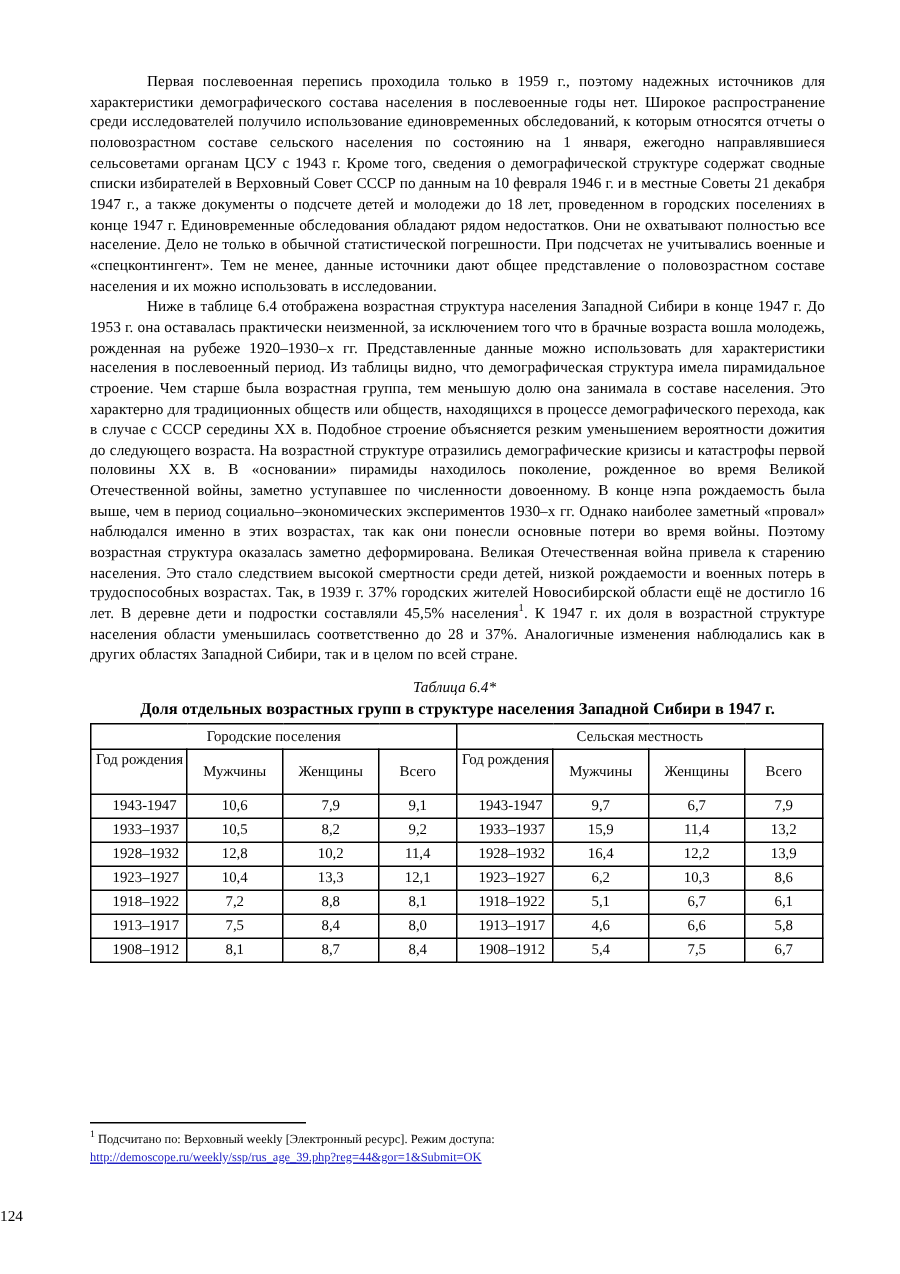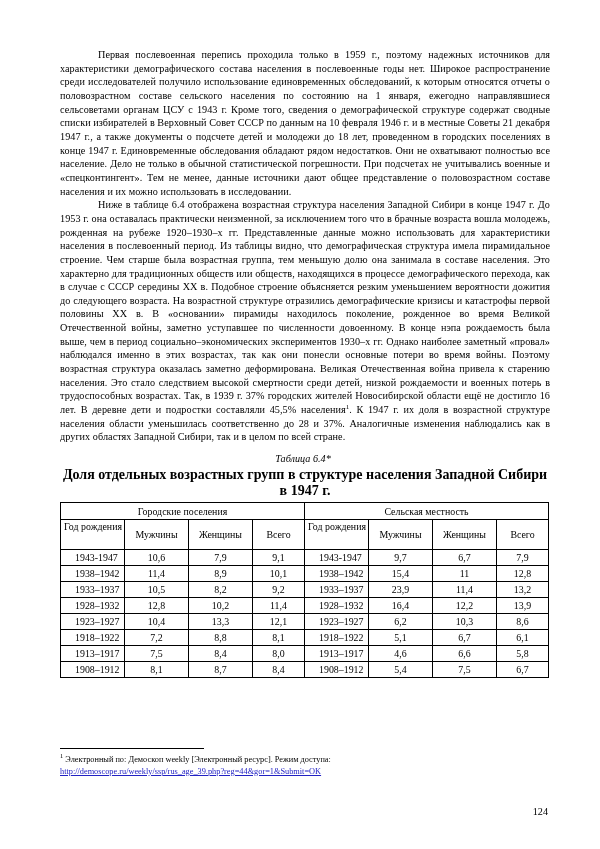--- a/index.html
+++ b/index.html
@@ -46,21 +46,21 @@
     padding-top: 9px;
     font-size: 10.2px;
     font-style: italic;
     text-align: center;
     padding-right: 4px;
   }
   .table-title {
     margin: 0;
     padding-top: 3px;
     padding-bottom: 3px;
-    font-size: 14px;
+    font-size: 11px;
     font-weight: bold;
     text-align: center;
   }
   table.data {
     border-collapse: collapse;
     width: 488px;
     margin: 0;
     table-layout: fixed;
   }
   table.data td, table.data th {
@@ -121,21 +121,21 @@
   .fn-link {
     color: #2121c4;
     text-decoration: underline;
     font-size: 8.3px;
   }
   .page-number {
     position: absolute;
     left: 0;
     top: 806px;
     width: 548px;
-    text-align: right;
+    text-align: left;
     font-size: 10.2px;
   }
 </style>
 </head>
 <body>
 
 <div class="page">
 
   <div class="content">
 
@@ -179,36 +179,26 @@
             <td class="yr">1943-1947</td>
             <td class="num">10,6</td>
             <td class="num">7,9</td>
             <td class="num">9,1</td>
             <td class="yr">1943-1947</td>
             <td class="num">9,7</td>
             <td class="num">6,7</td>
             <td class="num">7,9</td>
           </tr>
           <tr>
-            <td class="yr">1938–1942</td>
-            <td class="num">11,4</td>
-            <td class="num">8,9</td>
-            <td class="num">10,1</td>
-            <td class="yr">1938–1942</td>
-            <td class="num">15,4</td>
-            <td class="num">11</td>
-            <td class="num">12,8</td>
-          </tr>
-          <tr>
             <td class="yr">1933–1937</td>
             <td class="num">10,5</td>
             <td class="num">8,2</td>
             <td class="num">9,2</td>
             <td class="yr">1933–1937</td>
-            <td class="num">23,9</td>
+            <td class="num">15,9</td>
             <td class="num">11,4</td>
             <td class="num">13,2</td>
           </tr>
           <tr>
             <td class="yr">1928–1932</td>
             <td class="num">12,8</td>
             <td class="num">10,2</td>
             <td class="num">11,4</td>
             <td class="yr">1928–1932</td>
             <td class="num">16,4</td>
@@ -255,18 +245,18 @@
             <td class="num">7,5</td>
             <td class="num">6,7</td>
           </tr>
         </tbody>
     </table>
 
   </div>
 
   <div class="footnote-area">
     <div class="fn-rule"></div>
-    <p class="fn-text"><sup>1</sup> <span>Электронный по: Демоскоп weekly [Электронный ресурс]. Режим доступа:</span><br><a class="fn-link" href="#">http://demoscope.ru/weekly/ssp/rus_age_39.php?reg=44&amp;gor=1&amp;Submit=OK</a></p>
+    <p class="fn-text"><sup>1</sup> <span>Подсчитано по: Верховный weekly [Электронный ресурс]. Режим доступа:</span><br><a class="fn-link" href="#">http://demoscope.ru/weekly/ssp/rus_age_39.php?reg=44&amp;gor=1&amp;Submit=OK</a></p>
   </div>
 
   <div class="page-number">124</div>
 
 </div>
 
 </body></html>

